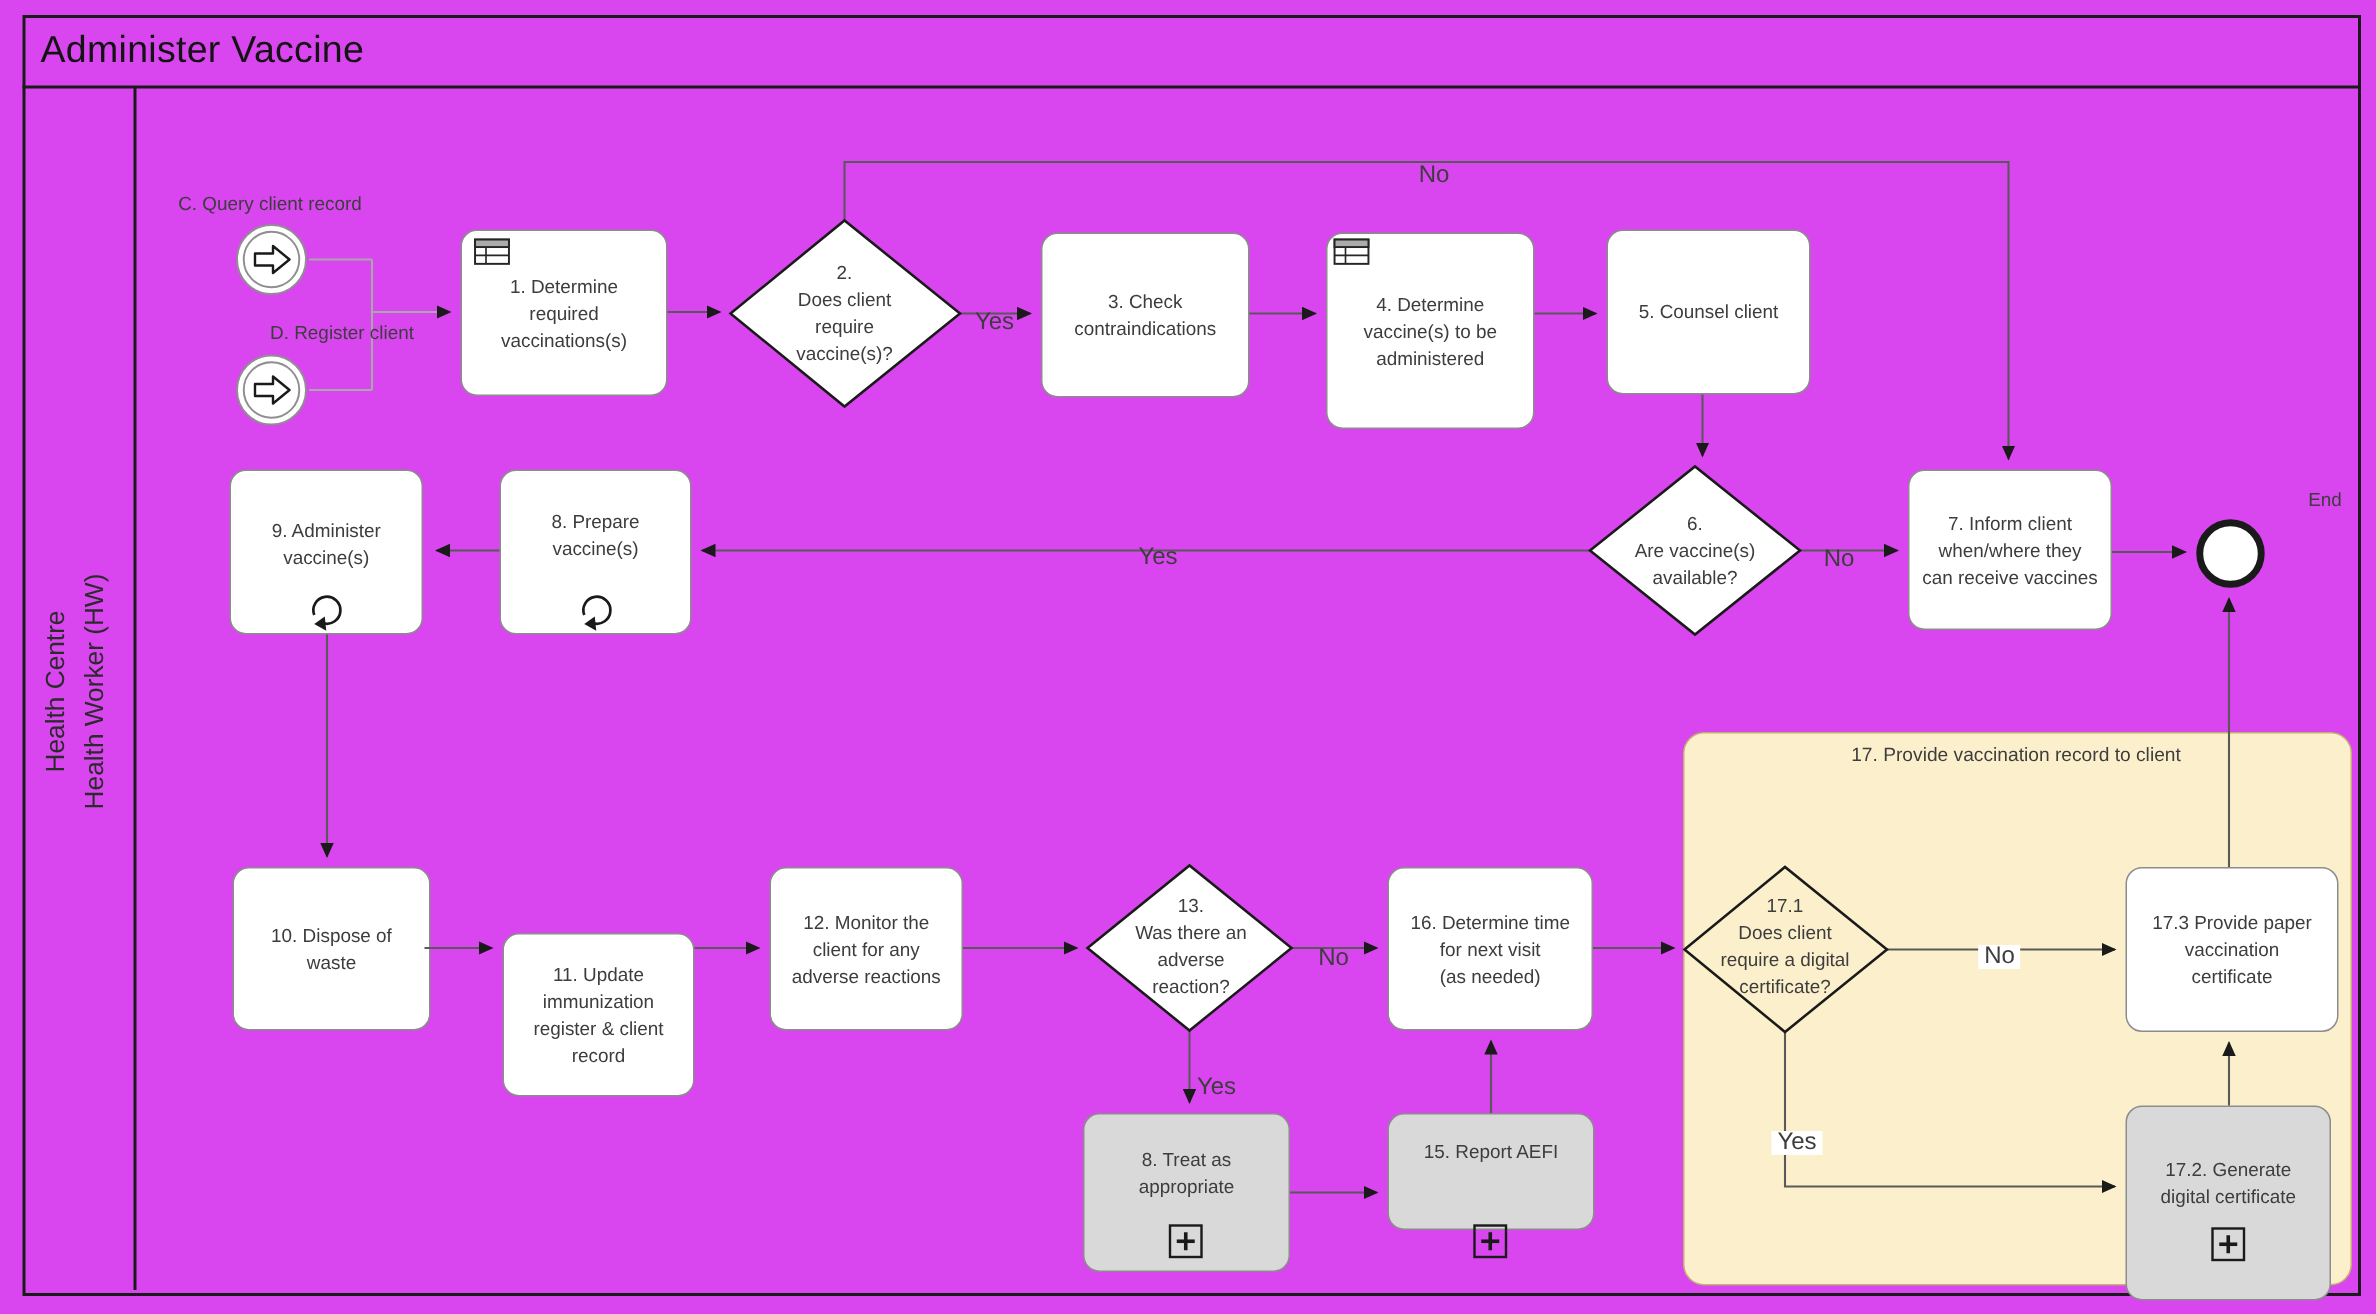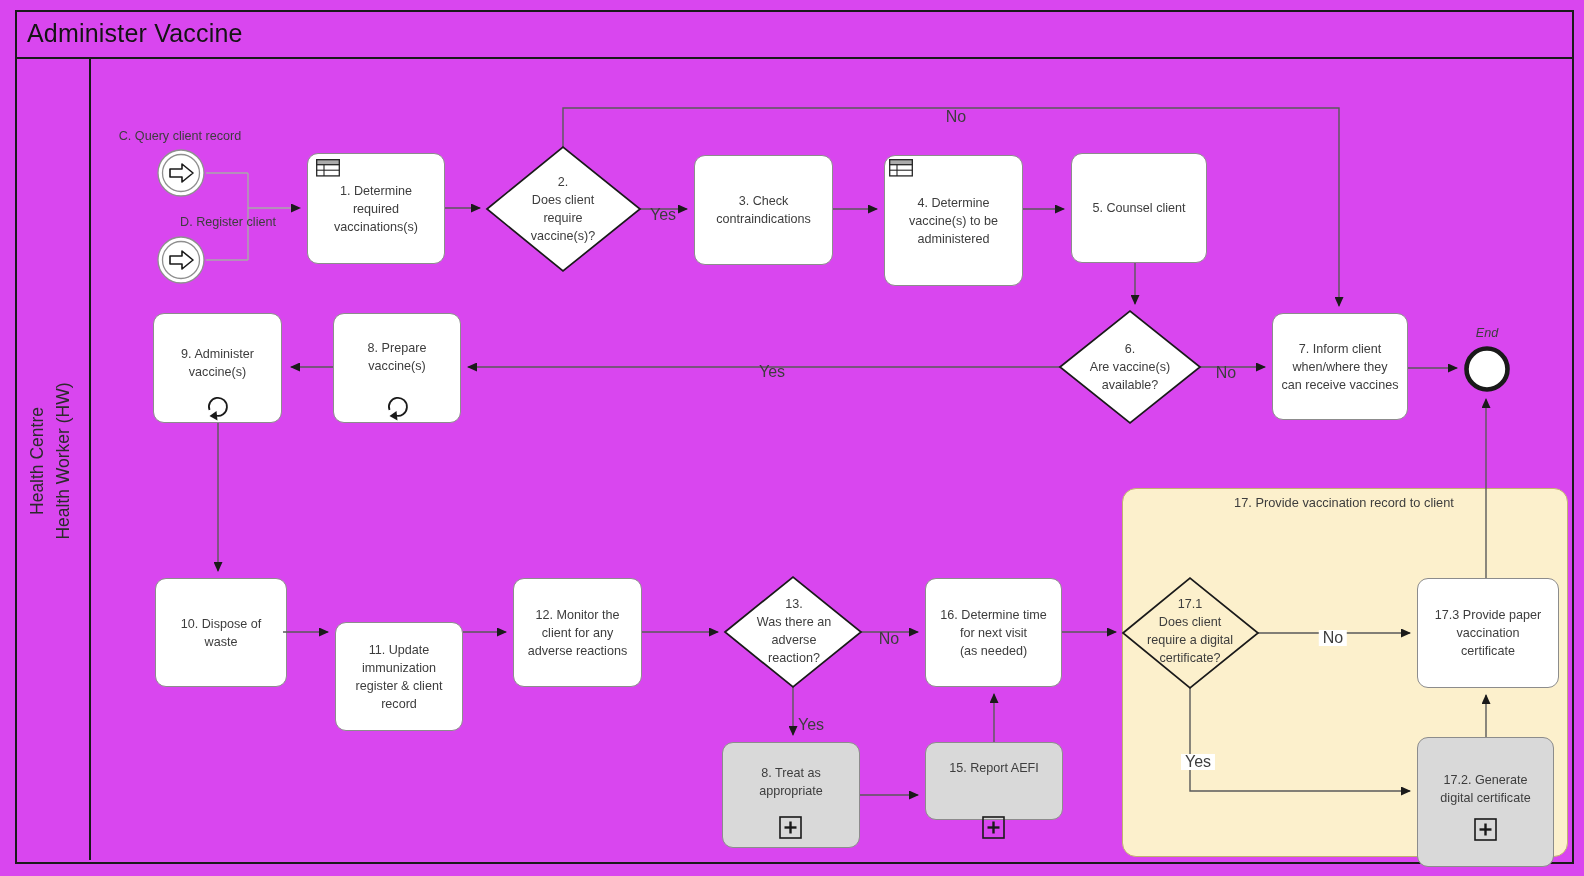--- a/index.html
+++ b/index.html
@@ -186,21 +186,21 @@
 Was there an
 adverse
 reaction?</div>
   <div class="gw-label" style="left:1190px;top:631px;width:120px;">17.1
 Does client
 require a digital
 certificate?</div>
 
   <div class="ev-label" style="left:180px;top:136px;">C. Query client record</div>
   <div class="ev-label" style="left:180px;top:222px;margin-left:48px;">D. Register client</div>
-  <div class="ev-label" style="left:1487px;top:333px;font-style:italic;">End</div>
+  <div class="ev-label" style="left:1550px;top:333px;">End</div>
 
   <div class="flow-label" style="left:663px;top:195px;">Yes</div>
   <div class="flow-label" style="left:956px;top:97px;">No</div>
   <div class="flow-label" style="left:772px;top:352px;">Yes</div>
   <div class="flow-label" style="left:1226px;top:353px;">No</div>
   <div class="flow-label" style="left:889px;top:619px;">No</div>
   <div class="flow-label" style="left:811px;top:705px;">Yes</div>
   <div class="flow-label boxed" style="left:1333px;top:618px;">No</div>
   <div class="flow-label boxed" style="left:1198px;top:742px;">Yes</div>
 

